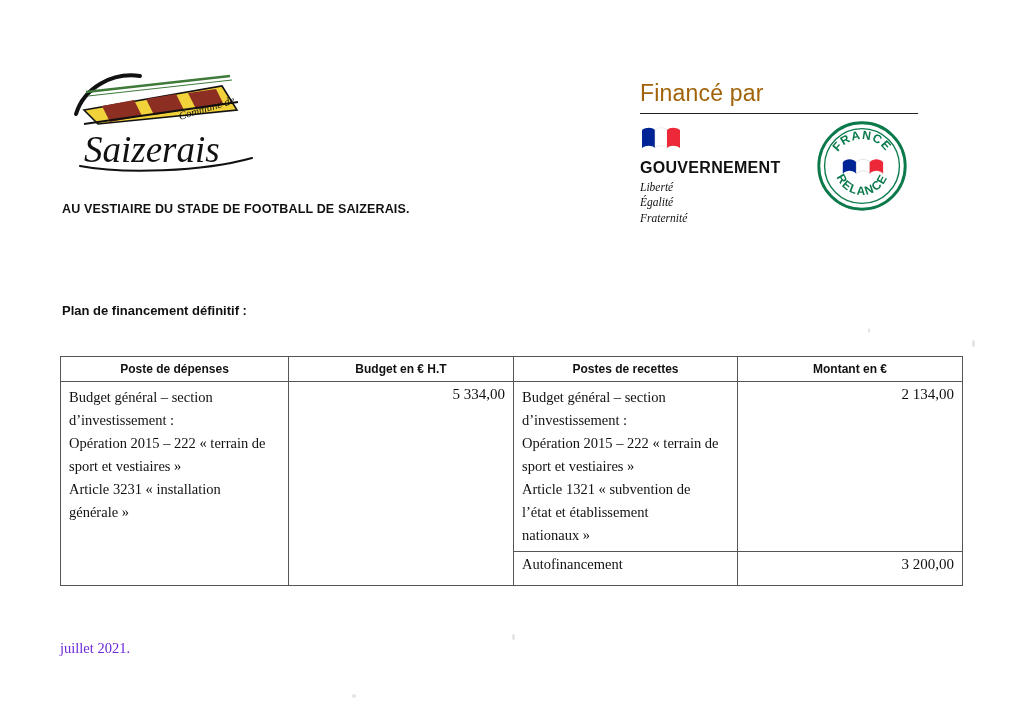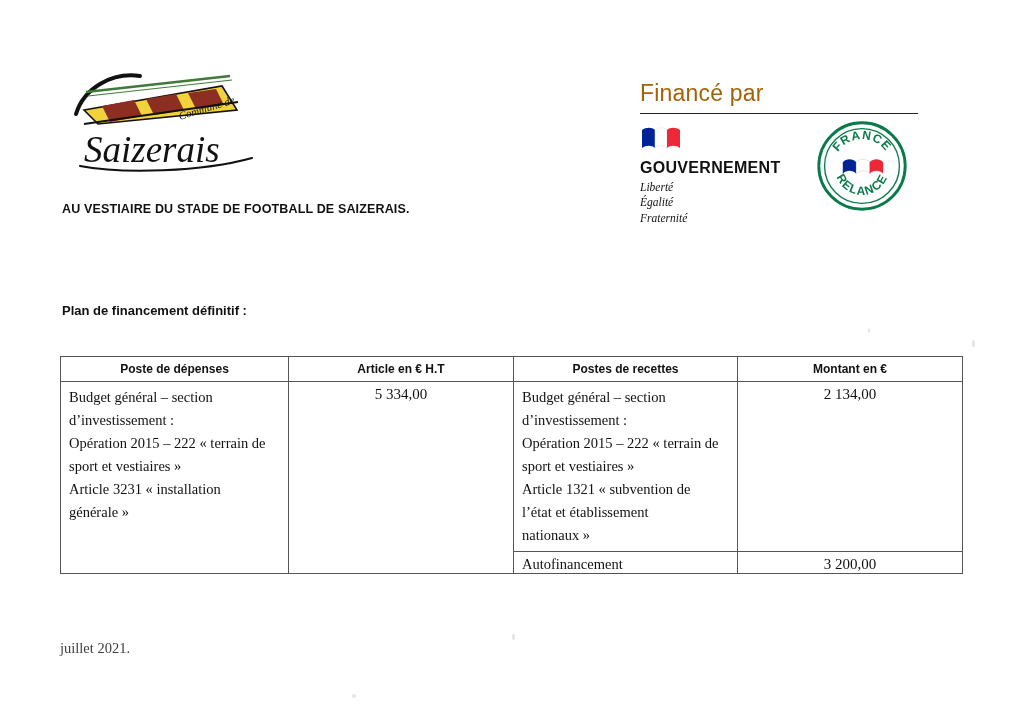--- a/index.html
+++ b/index.html
@@ -133,38 +133,38 @@
   }
   .col-a { width: 228px; }
   .col-b { width: 225px; }
   .col-c { width: 224px; }
   .col-d { width: 225px; }
 
   .cell-lines {
     line-height: 23px;
   }
   .amount-cell {
-    text-align: center;
+    text-align: right;
     vertical-align: middle;
     font-family: "Liberation Serif", serif;
     font-size: 15px;
   }
   .row-single td {
     padding-top: 4px;
-    padding-bottom: 0;
+    padding-bottom: 12px;
   }
 
   
   .footer-date {
     position: absolute;
     left: 60px;
     top: 640px;
     font-family: "Liberation Serif", serif;
     font-size: 14.5px;
-    color: #404040;
+    color: #6d28d9;
   }
 
   
   .speck {
     position: absolute;
     background: #c9c9c9;
     border-radius: 50%;
     opacity: .5;
   }
 </style>
@@ -238,21 +238,21 @@
   <table class="fin-table">
     <colgroup>
       <col class="col-a">
         <col class="col-b">
         <col class="col-c">
         <col class="col-d">
     </colgroup>
     <thead>
       <tr>
         <th>Poste de dépenses</th>
-        <th>Article en € H.T</th>
+        <th>Budget en € H.T</th>
         <th>Postes de recettes</th>
         <th>Montant en €</th>
       </tr>
     </thead>
     <tbody>
       <tr>
         <td rowspan="2" class="cell-lines">
           <div>Budget général – section</div>
           <div>d’investissement :</div>
           <div>Opération 2015 – 222 « terrain de</div>

